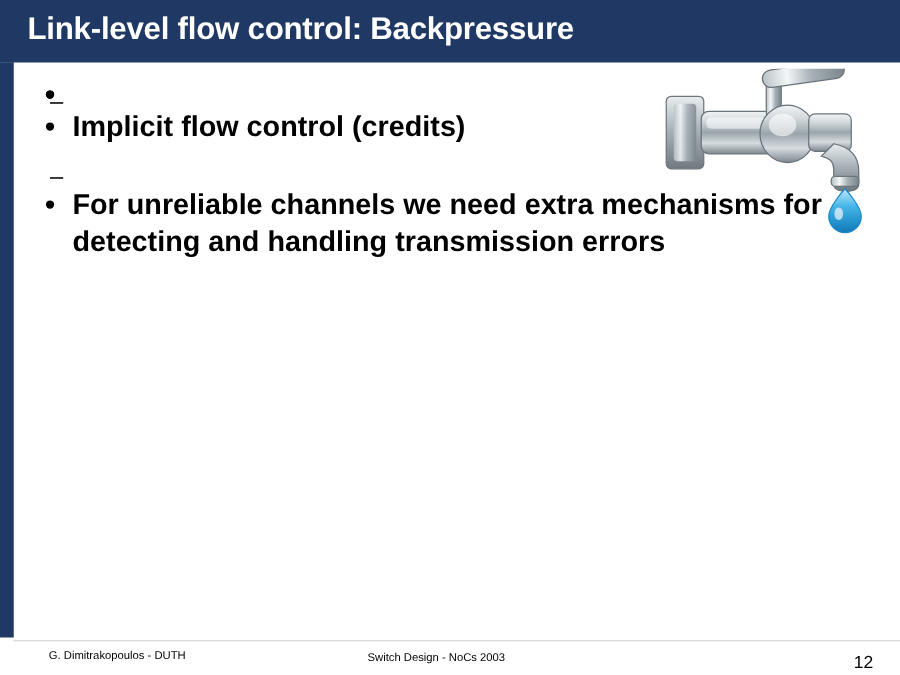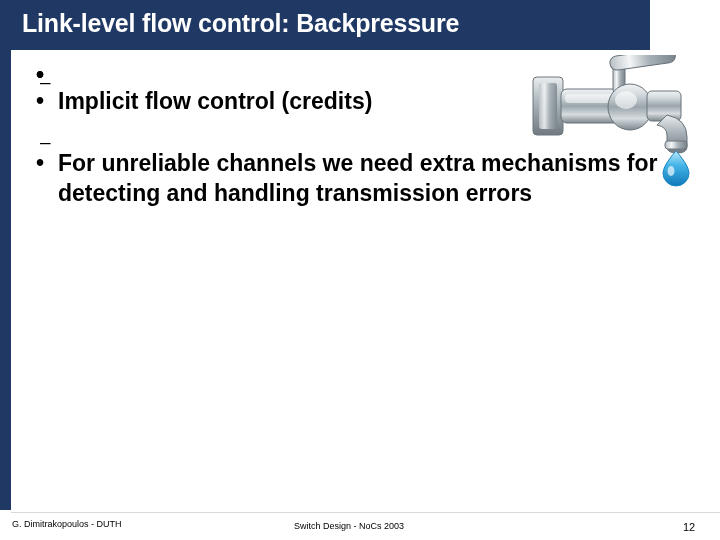--- a/index.html
+++ b/index.html
@@ -18,21 +18,21 @@
     position: relative;
     width: 720px;
     height: 540px;
     background: #ffffff;
   }
   
   .title-bar {
     position: absolute;
     left: 0;
     top: 0;
-    width: 650px;
+    width: 720px;
     height: 50px;
     background: #1f3864;
   }
   .title-accent {
     position: absolute;
     left: 0;
     top: 0;
     width: 11px;
     height: 50px;
     background: #1f3864;
@@ -123,39 +123,39 @@
   .footer-line {
     position: absolute;
     left: 11px;
     top: 512px;
     width: 709px;
     height: 1px;
     background: #d9d9d9;
   }
   .footer-left {
     position: absolute;
-    left: 12px;
+    left: 39px;
     top: 519px;
     font-size: 9px;
     color: #000000;
     white-space: nowrap;
   }
   .footer-center {
     position: absolute;
     left: 294px;
     top: 521px;
     font-size: 9px;
     color: #000000;
     white-space: nowrap;
   }
   .footer-right {
     position: absolute;
     left: 683px;
     top: 521px;
-    font-size: 11px;
+    font-size: 14px;
     color: #000000;
     white-space: nowrap;
   }
 </style>
 </head>
 <body>
 
 <div class="slide">
 
   <div class="title-bar">

